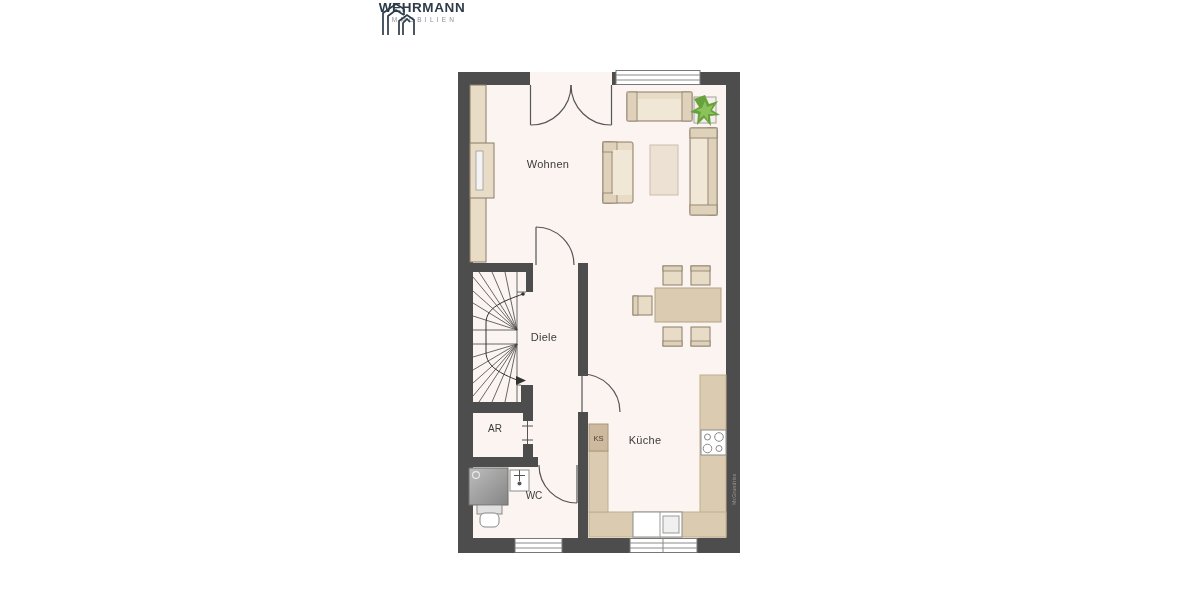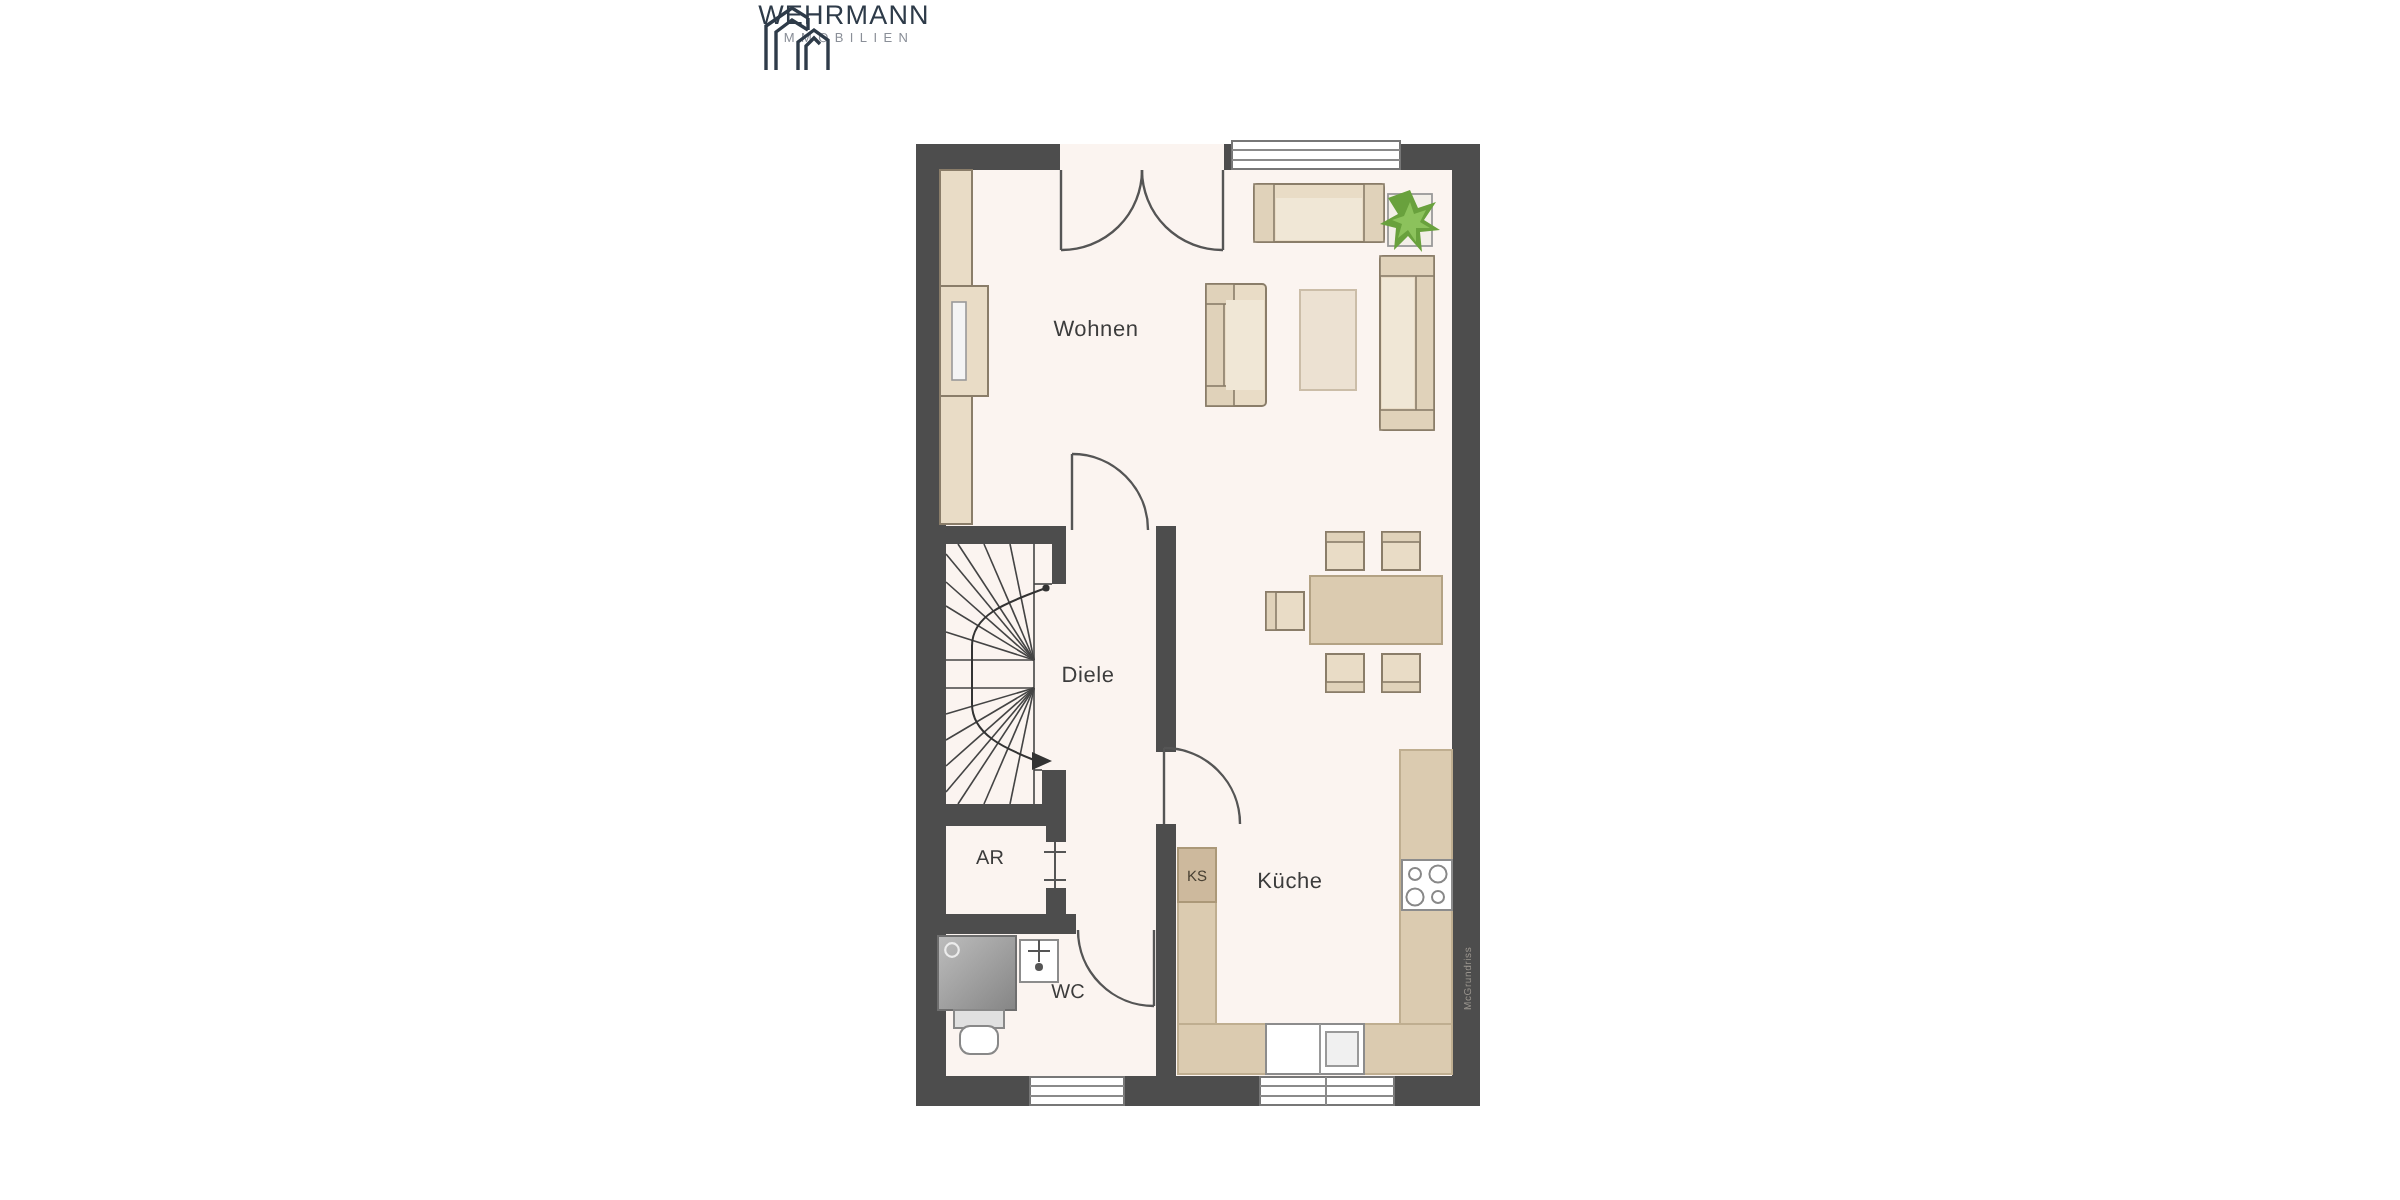--- a/index.html
+++ b/index.html
@@ -5,21 +5,21 @@
   :root{
     --c-wall:#4d4d4d; --c-floor:#fbf4f0; --c-furniture:#e9dcc6; --c-furniture-border:#8a7d69;
     --c-furniture-light:#f0e7d6; --c-counter:#dbcbb0; --c-counter-border:#bfae90; --c-ks:#cdb99d;
     --c-logo-navy:#2e3b49; --c-logo-gray:#8a8f98; --c-plant-green:#69a13d; --c-label:#3c3c3c;
   }
   html,body{margin:0;padding:0;}
   body{width:1200px;height:600px;background:#ffffff;font-family:"Liberation Sans",sans-serif;overflow:hidden;}
   .page{position:relative;width:1200px;height:600px;background:#fff;}
   .logo{position:absolute;left:378px;top:1px;width:88px;text-align:center;}
   .logo .icon{display:block;margin:0 auto;}
-  .logo .title{font-size:13.5px;font-weight:normal;letter-spacing:0.6px;color:var(--c-logo-navy);line-height:14px;}
+  .logo .title{font-size:13.5px;font-weight:bold;letter-spacing:0.6px;color:var(--c-logo-navy);line-height:14px;}
   .logo .subtitle{font-size:6.5px;letter-spacing:3.2px;color:var(--c-logo-gray);margin-top:1px;}
   svg{position:absolute;left:0;top:0;}
   .wall{fill:var(--c-wall);}
   .floor{fill:var(--c-floor);}
   .furn{fill:var(--c-furniture);stroke:var(--c-furniture-border);stroke-width:1;}
   .seat{fill:var(--c-furniture-light);stroke:none;}
   .band{fill:#e0d2ba;stroke:var(--c-furniture-border);stroke-width:0.8;}
   .counter{fill:var(--c-counter);stroke:var(--c-counter-border);stroke-width:1;}
   .ksblock{fill:var(--c-ks);stroke:#ab9878;stroke-width:1;}
   .win{fill:#ffffff;stroke:#777;stroke-width:1;}

